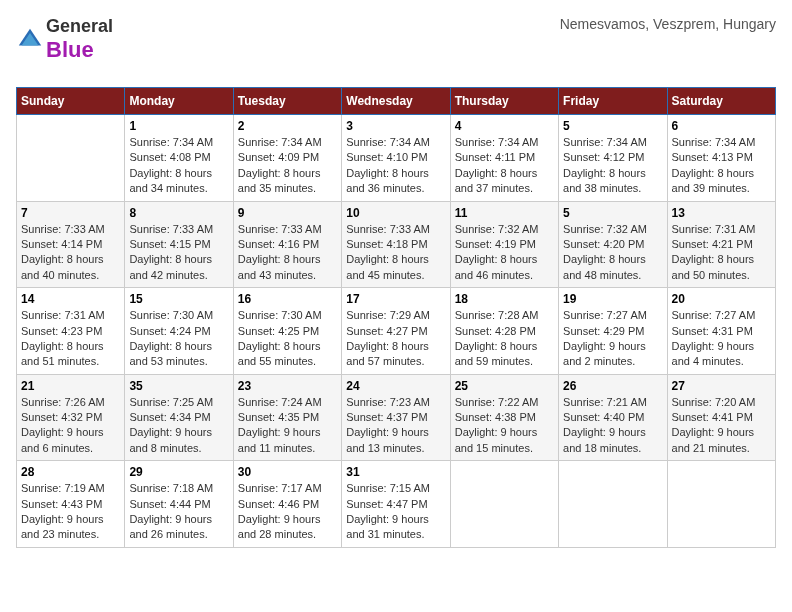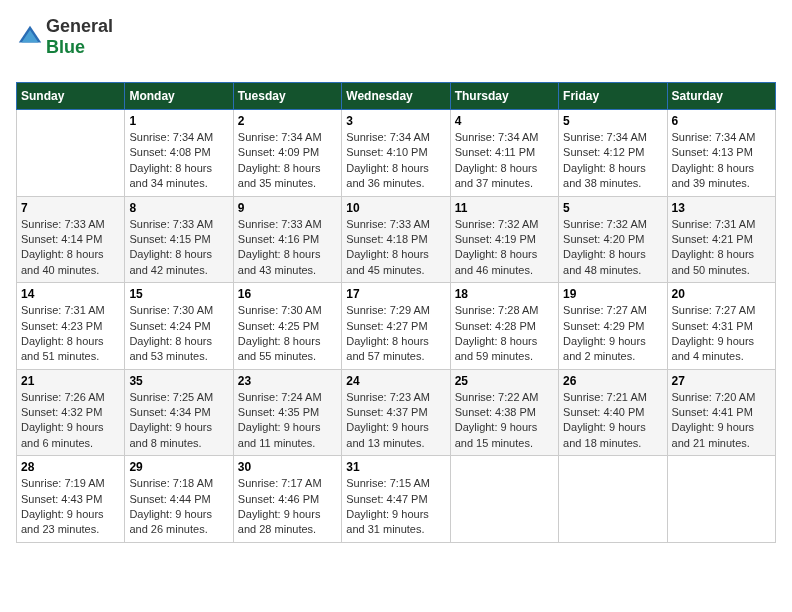--- a/index.html
+++ b/index.html
@@ -36,21 +36,21 @@
     .location-subtitle {
       font-size: 14px;
       color: #555;
     }
     table {
       width: 100%;
       border-collapse: collapse;
       font-size: 11px;
     }
     thead tr th {
-      background-color: #14532d;
+      background-color: #7f1d1d;
       color: #fff;
       padding: 6px 4px;
       text-align: left;
       font-size: 12px;
       border: 1px solid #2a6db5;
     }
     tbody tr td {
       border: 1px solid #ccc;
       vertical-align: top;
       padding: 4px;
@@ -80,24 +80,25 @@
 <body>
 
 <div class="header">
   <div class="logo">
     <svg class="logo-icon" viewBox="0 0 40 40" xmlns="http://www.w3.org/2000/svg">
       <polygon points="20,4 36,28 4,28" fill="#2a6db5"></polygon>
       <polygon points="20,10 32,28 8,28" fill="#4a9fd4"></polygon>
     </svg>
     <div>
       <span style="font-size:18px;font-weight:bold;color:#333;">General</span><br>
-      <span style="font-size:18px;font-weight:bold;color:#15803d;">Blue</span>
+      <span style="font-size:22px;font-weight:bold;color:#a21caf;">Blue</span>
     </div>
   </div>
   <div class="title-block">
+    <div class="location-subtitle">Nemesvamos, Veszprem, Hungary</div>
   </div>
 </div>
 
 <table>
   <thead>
     <tr id="days-header">
         <th>Sunday</th>
         <th>Monday</th>
         <th>Tuesday</th>
         <th>Wednesday</th>

